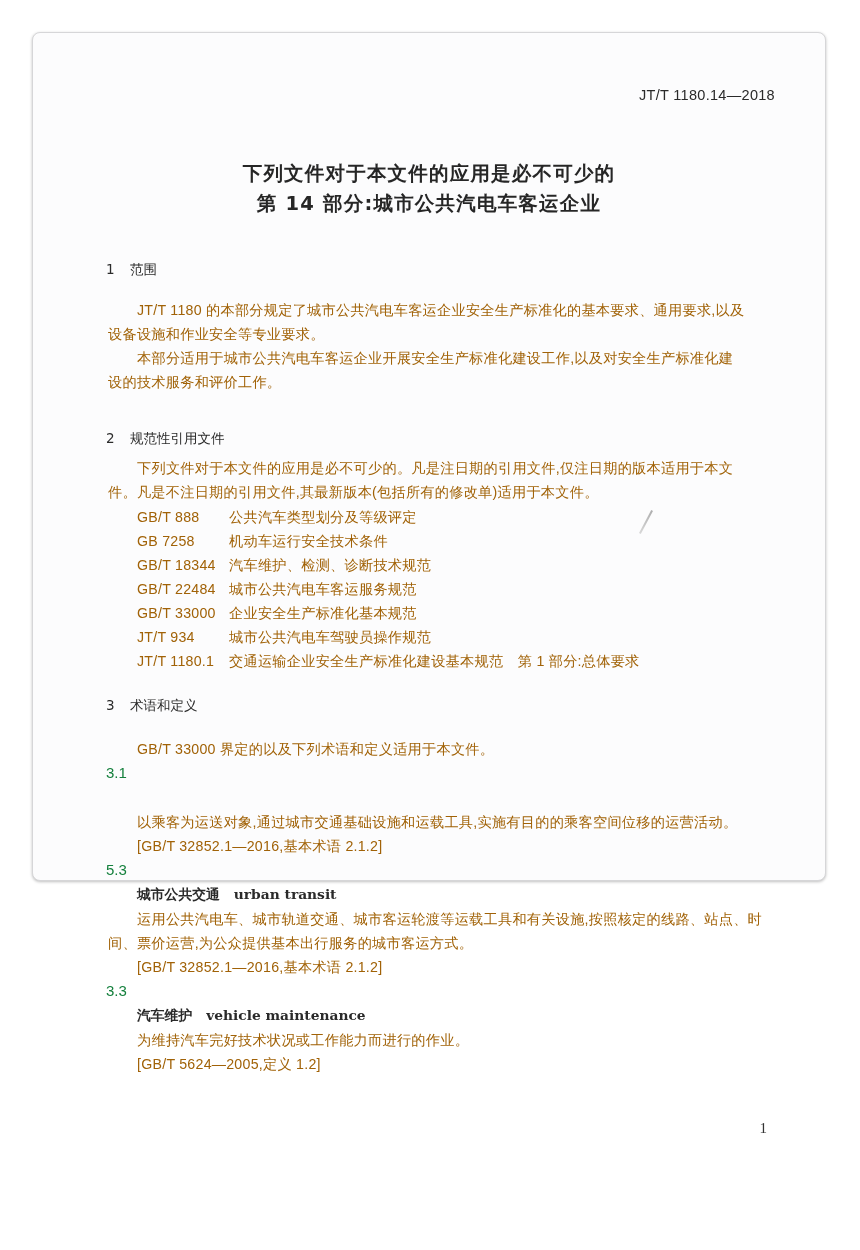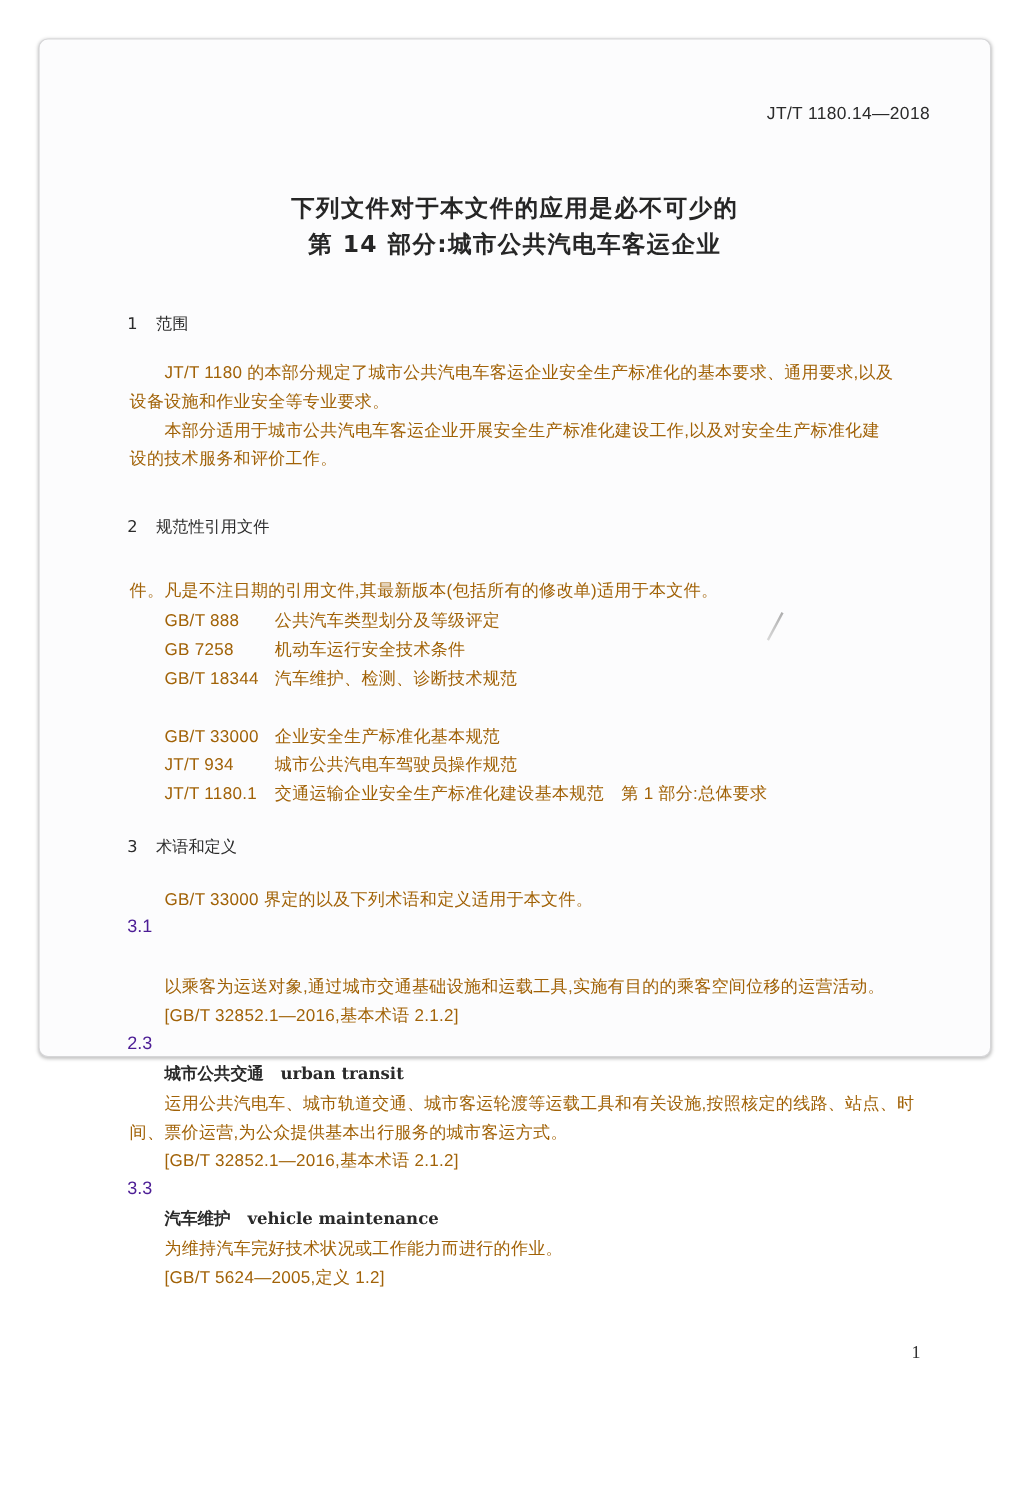--- a/index.html
+++ b/index.html
@@ -50,21 +50,21 @@
     .body {
       font-family: Liberation Sans, sans-serif;
       font-size: 14.2px;
       color: #a16207;
       letter-spacing: 0.25px;
     }
     .num-head {
       left: 73px;
       font-family: "Liberation Sans", sans-serif;
       font-size: 15px;
-      color: #4c1d95;
+      color: #15803d;
     }
     .term {
       left: 104px;
       font-family: "DejaVu Serif", serif;
       font-weight: bold;
       font-size: 13.8px;
       color: #2a2a2a;
     }
     .term .en { margin-left: 14px; }
     .ref-code { display: inline-block; width: 92px; }
@@ -100,52 +100,56 @@
     <span class="num">1</span><span>范围</span>
   </div>
   <div class="abs body" style="left:104px; top:268px;">JT/T 1180 的本部分规定了城市公共汽电车客运企业安全生产标准化的基本要求、通用要求,以及</div>
   <div class="abs body" style="left:75px; top:292px;">设备设施和作业安全等专业要求。</div>
   <div class="abs body" style="left:104px; top:316px;">本部分适用于城市公共汽电车客运企业开展安全生产标准化建设工作,以及对安全生产标准化建</div>
   <div class="abs body" style="left:75px; top:340px;">设的技术服务和评价工作。</div>
 
   <div class="abs h1" style="top:385px;margin-top:12px;">
     <span class="num">2</span><span>规范性引用文件</span>
   </div>
+  <div class="abs body" style="left:104px; top:426px;">下列文件对于本文件的应用是必不可少的。凡是注日期的引用文件,仅注日期的版本适用于本文</div>
   <div class="abs body" style="left:75px; top:450px;">件。凡是不注日期的引用文件,其最新版本(包括所有的修改单)适用于本文件。</div>
   <div class="scan-mark"></div>
 
   <div class="abs body" style="left:104px; top:475px;">
     <span class="ref-code">GB/T 888</span><span>公共汽车类型划分及等级评定</span>
   </div>
   <div class="abs body" style="left:104px; top:499px;">
     <span class="ref-code">GB 7258</span><span>机动车运行安全技术条件</span>
   </div>
   <div class="abs body" style="left:104px; top:523px;">
     <span class="ref-code">GB/T 18344</span><span>汽车维护、检测、诊断技术规范</span>
+  </div>
+  <div class="abs body" style="left:104px; top:547px;">
+    <span class="ref-code">GB/T 22484</span><span>城市公共汽电车客运服务规范</span>
   </div>
   <div class="abs body" style="left:104px; top:571px;">
     <span class="ref-code">GB/T 33000</span><span>企业安全生产标准化基本规范</span>
   </div>
   <div class="abs body" style="left:104px; top:595px;">
     <span class="ref-code">JT/T 934</span><span>城市公共汽电车驾驶员操作规范</span>
   </div>
   <div class="abs body" style="left:104px; top:619px;">
     <span class="ref-code">JT/T 1180.1</span><span>交通运输企业安全生产标准化建设基本规范　第 1 部分:总体要求</span>
   </div>
 
   <div class="abs h1" style="top:664px;">
     <span class="num">3</span><span>术语和定义</span>
   </div>
   <div class="abs body" style="left:104px; top:707px;">GB/T 33000 界定的以及下列术语和定义适用于本文件。</div>
 
   <div class="abs num-head" style="top:731px;">3.1</div>
   <div class="abs body" style="left:104px; top:780px;">以乘客为运送对象,通过城市交通基础设施和运载工具,实施有目的的乘客空间位移的运营活动。</div>
   <div class="abs body" style="left:104px; top:804px;">[GB/T 32852.1—2016,基本术语 2.1.2]</div>
 
-  <div class="abs num-head" style="top:828px;">2.3</div>
+  <div class="abs num-head" style="top:828px;">5.3</div>
   <div class="abs term" style="top:853px;">
     <span>城市公共交通</span><span class="en">urban transit</span>
   </div>
   <div class="abs body" style="left:104px; top:877px;">运用公共汽电车、城市轨道交通、城市客运轮渡等运载工具和有关设施,按照核定的线路、站点、时</div>
   <div class="abs body" style="left:75px; top:901px;">间、票价运营,为公众提供基本出行服务的城市客运方式。</div>
   <div class="abs body" style="left:104px; top:925px;">[GB/T 32852.1—2016,基本术语 2.1.2]</div>
 
   <div class="abs num-head" style="top:949px;">3.3</div>
   <div class="abs term" style="top:974px;">
     <span>汽车维护</span><span class="en">vehicle maintenance</span>

